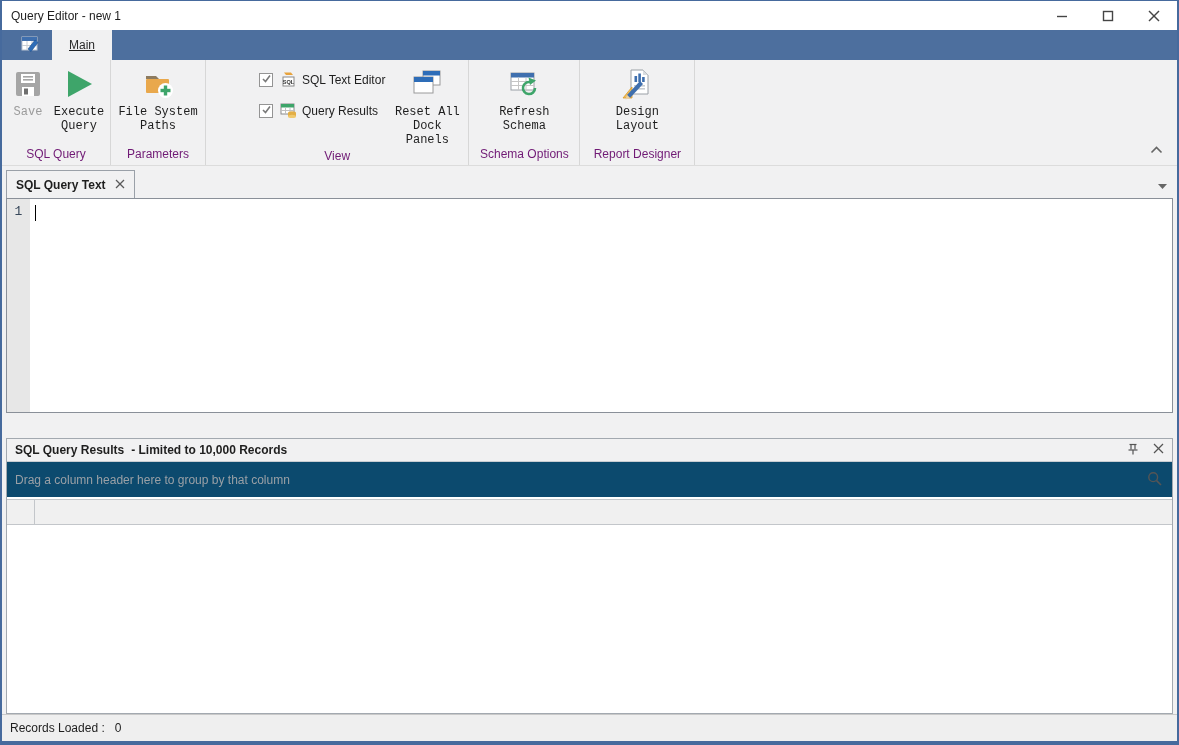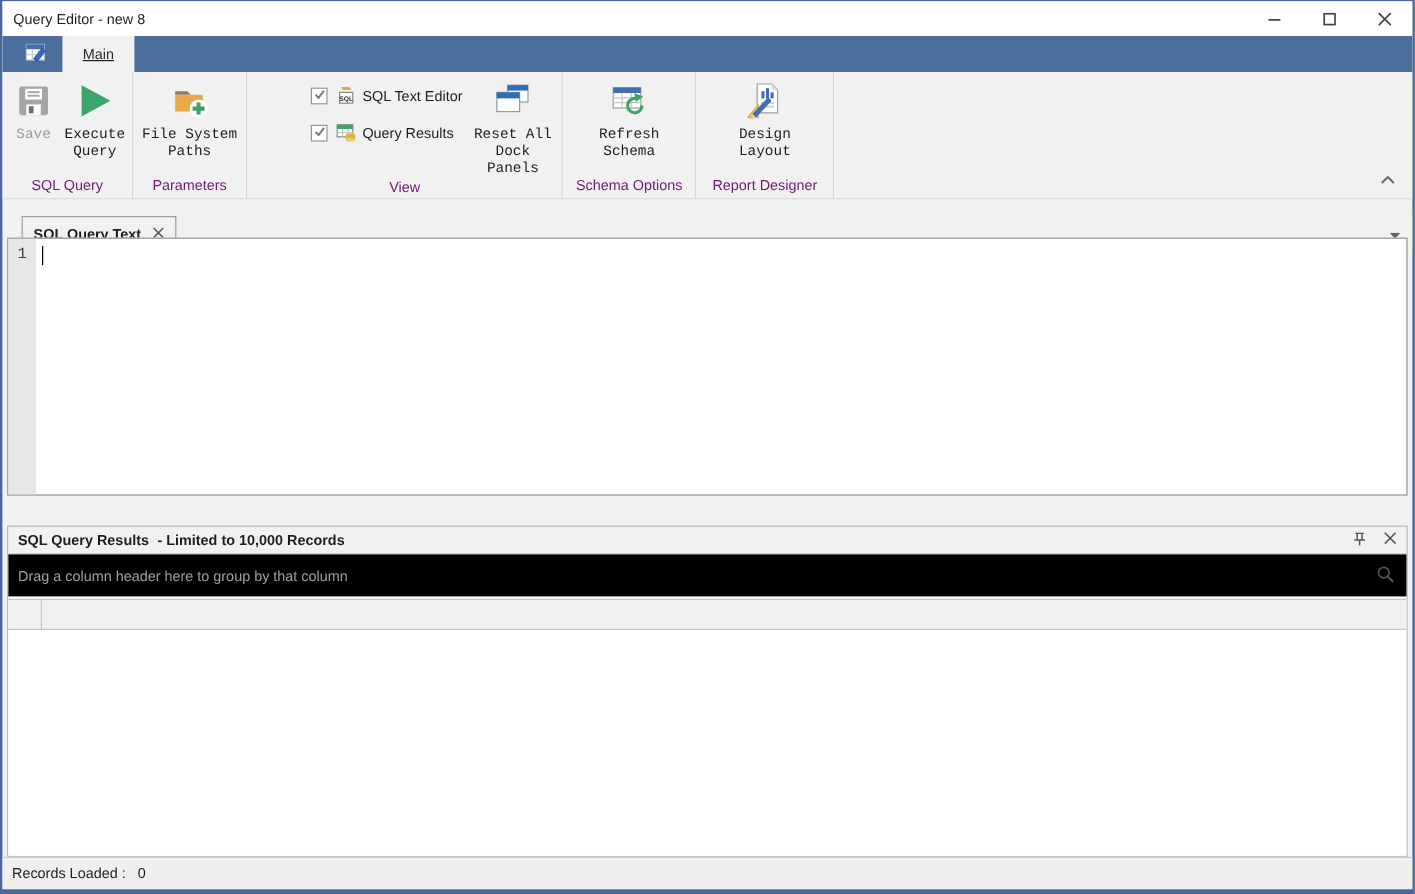--- a/index.html
+++ b/index.html
@@ -31,59 +31,59 @@
   .big-btn .big-icon { width:32px; height:32px; }
   .big-btn .big-label { margin-top:5px; text-align:center; line-height:14px; white-space:pre-line; }
   .big-btn.disabled .big-label { color:#9b9b9b; }
   .chk-col { display:flex; flex-direction:column; padding:4px 4px 0 6px; }
   .chk-row { display:flex; align-items:center; height:31px;padding-left:44px; }
   .checkbox { width:14px; height:14px; background:#fff; border:1px solid #949494; display:flex;
     align-items:center; justify-content:center; }
   .chk-ico { width:17px; height:17px; margin:0 5px 0 7px; }
   .ribbon-collapse { position:absolute; right:14px; bottom:8px; cursor:default; }
   
-  .tabstrip { position:absolute; left:0; right:0; top:175px; height:32px; background:#f1f1f2;margin-left:12px; }
+  .tabstrip { position:absolute; left:0; right:0; top:165px; height:32px; background:#f1f1f2; }
   .doc-tab { position:absolute; left:4px; bottom:0; height:28px; display:flex; align-items:center;
     padding:0 9px; background:#f1f1f2; border:1px solid #9aa0a8; border-bottom:none;
     font-weight:bold; gap:9px; }
   .strip-drop { position:absolute; right:10px; top:12px; }
   
   .editor { position:absolute; left:4px; right:4px; top:197px; height:215px; background:#ffffff;
     border:1px solid #8a9099; display:flex; }
   .gutter { width:23px; background:#e7e7e7; text-align:center;
     font-family:"Liberation Mono", monospace; font-size:13px; color:#37475a; padding-top:5px; }
   .caret { width:1px; height:16px; background:#000; margin:6px 0 0 5px; }
   
   .results { position:absolute; left:4px; right:4px; top:437px; height:276px; background:#ffffff;
     border:1px solid #a3a9b0; display:flex; flex-direction:column; }
   .panel-header { height:23px; background:#f1f1f2; border-bottom:1px solid #c9cdd2; display:flex;
     align-items:center; padding:0 8px; font-weight:bold; }
   .panel-header .limit { margin-left:7px; }
   .panel-hdr-icons { margin-left:auto; display:flex; align-items:center; gap:13px; }
-  .groupby-row { height:35px; background:#000000; display:flex; align-items:center;
+  .groupby-row { height:35px; background:#0c4a6e; display:flex; align-items:center;
     padding:0 8px; color:#9aa0a6; position:relative; }
   .groupby-row .search { position:absolute; right:9px; top:9px; }
   .grid { flex:1; background:#ffffff; display:flex; flex-direction:column; }
   .grid-header { display:flex; height:26px; background:#f0f0f0; border-top:1px solid #c3c6ca;
     border-bottom:1px solid #c3c6ca; margin-top:2px; }
   .indicator-cell { width:28px; border-right:1px solid #c3c6ca; }
   .header-cell { flex:1; }
   .grid-body { flex:1; background:#fff; }
   
   .statusbar { position:absolute; left:0; right:0; top:713px; height:27px; background:#efefef;
     border-top:1px solid #c9c9c9; display:flex; align-items:center; padding-left:8px; }
   .statusbar .value { margin-left:10px; }
 </style>
 </head>
 <body>
 
 <div class="window">
 
   <div class="titlebar">
-    <span class="title">Query Editor - new 8</span>
+    <span class="title">Query Editor - new 1</span>
     <div class="win-controls">
       <div class="win-btn">
         <span>
           <svg width="12" height="12" viewBox="0 0 12 12">
               <line x1="1" y1="6.5" x2="11" y2="6.5" stroke="#454545" stroke-width="1.4"></line>
             </svg>
         </span>
       </div>
       <div class="win-btn">
         <span>

